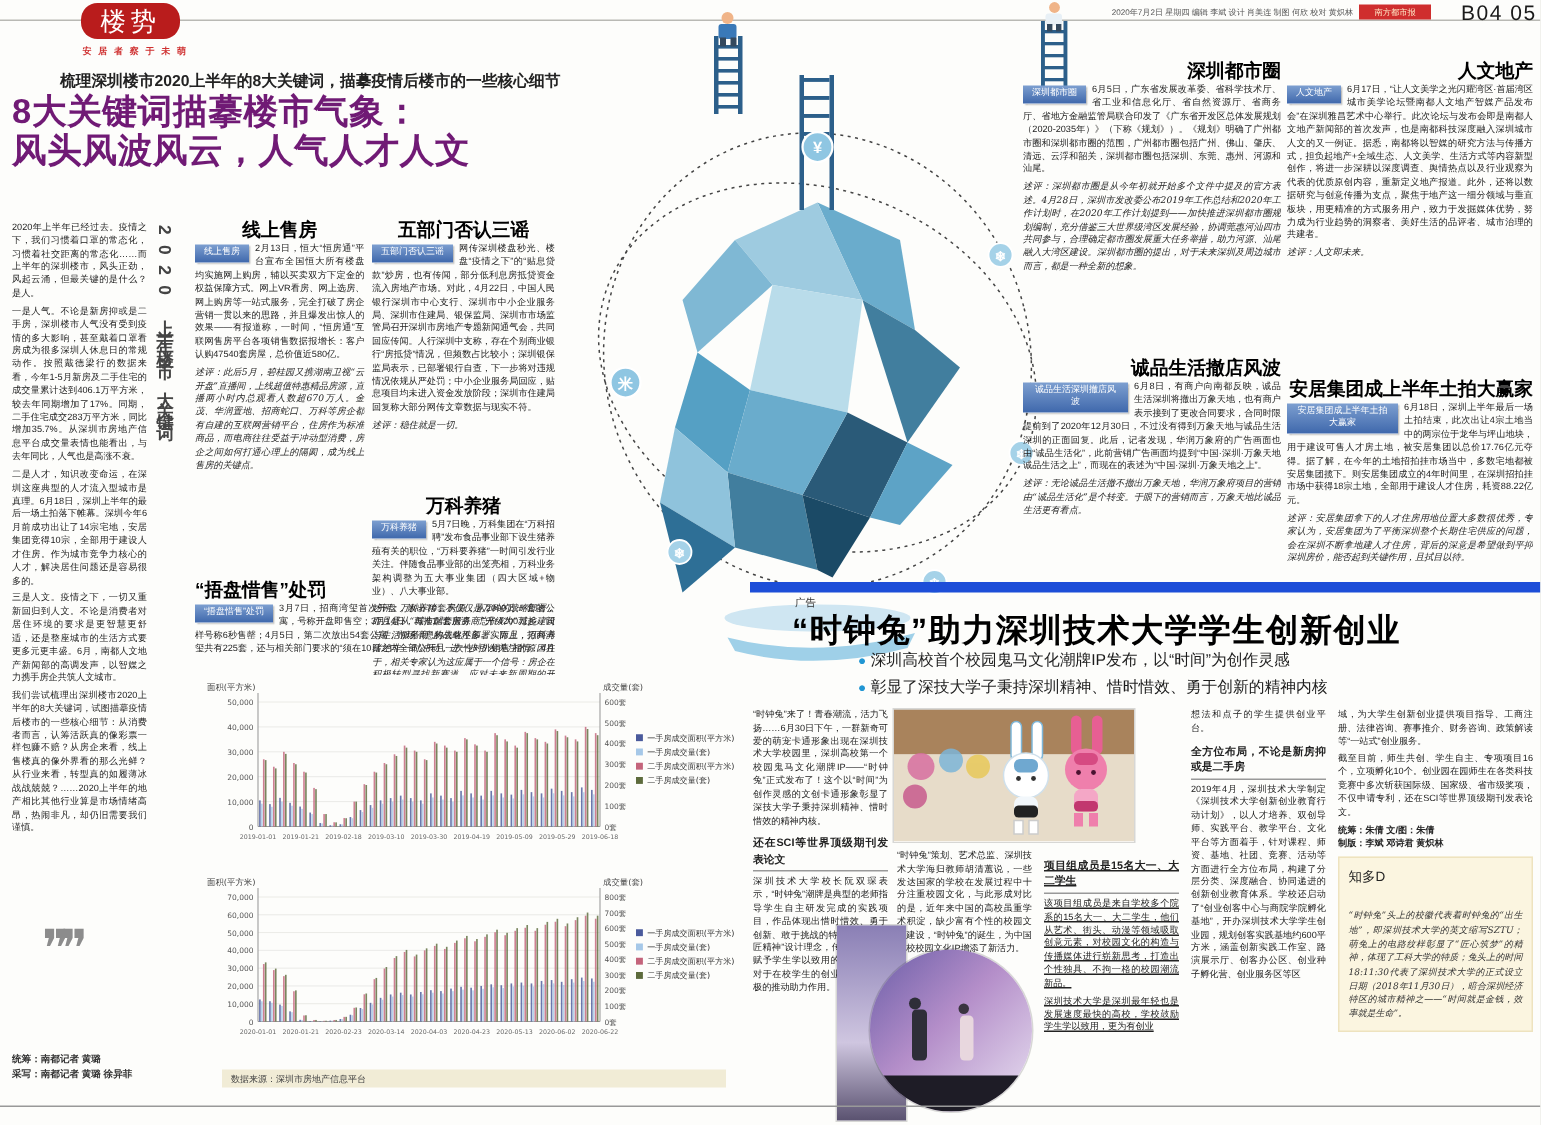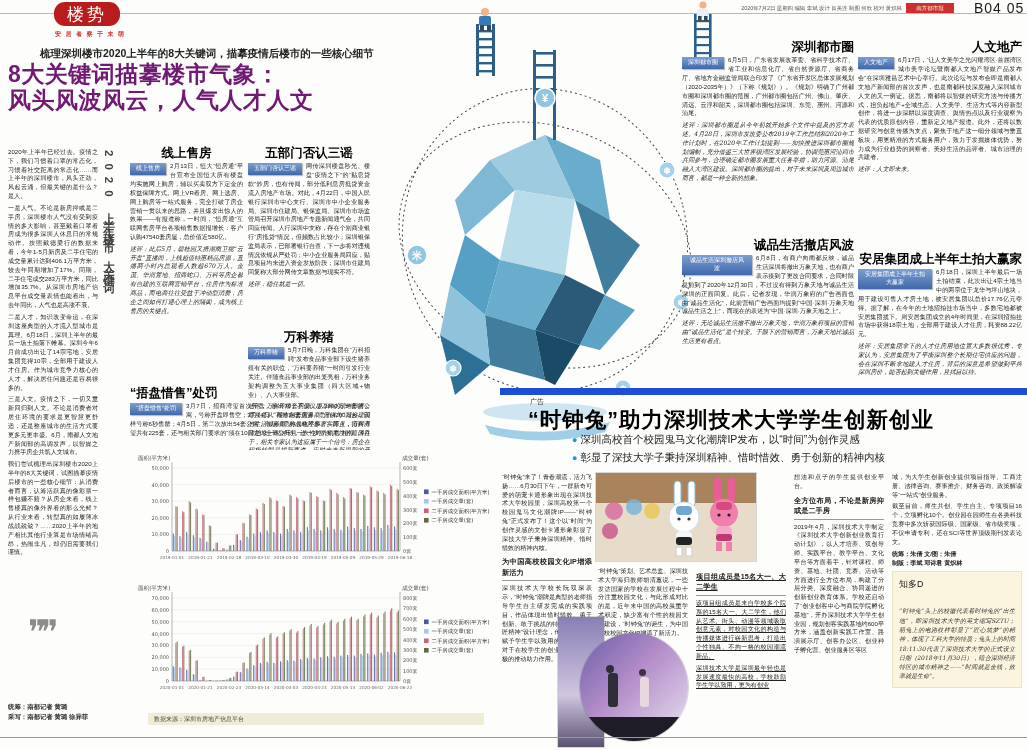--- a/index.html
+++ b/index.html
@@ -629,21 +629,21 @@
           <circle cx="133" cy="42" r="1.6" fill="#4a1230"></circle>
         <rect x="120" y="53" width="16" height="15" rx="5" fill="#f4a7c6"></rect>
           <rect x="120" y="61" width="16" height="7" rx="3" fill="#c2376f"></rect>
         <rect x="120" y="69" width="6" height="9" fill="#ef7fac"></rect>
           <rect x="130" y="69" width="6" height="9" fill="#ef7fac"></rect>
       </g>
     </svg>
 
     <div class="abs bodytxt" style="left:2px;top:78px;width:90px;height:262px;overflow:hidden;">
       <p>“时钟兔”来了！青春潮流，活力飞扬……6月30日下午，一群新奇可爱的萌宠卡通形象出现在深圳技术大学校园里，深圳高校第一个校园鬼马文化潮牌IP——“时钟兔”正式发布了！这个以“时间”为创作灵感的文创卡通形象彰显了深技大学子秉持深圳精神、惜时惜效的精神内核。</p>
-      <div class="ad-sub">为中国高校校园文化IP增添新活力</div>
+      <div class="ad-sub">还在SCI等世界顶级期刊发表论文</div>
       <p>深圳技术大学校长阮双琛表示，“时钟兔”潮牌是典型的老师指导学生自主研发完成的实践项目，作品体现出惜时惜效、勇于创新、敢于挑战的特质，彰显“工匠精神”设计理念，传递了深技大赋予学生学以致用的办校追求，对于在校学生的创业就业也有积极的推动助力作用。</p>
     </div>
     <div class="abs bodytxt" style="left:98px;top:172px;width:90px;height:168px;overflow:hidden;">
       <p>“时钟兔”策划、艺术总监、深圳技术大学海归教师胡清蕙说，一些发达国家的学校在发展过程中十分注重校园文化，与此形成对比的是，近年来中国的高校虽重学术积淀，缺少富有个性的校园文化建设，“时钟兔”的诞生，为中国高校校园文化IP增添了新活力。</p>
     </div>
     <div class="abs bodytxt" style="left:196px;top:172px;width:90px;height:168px;overflow:hidden;text-decoration:underline;">
       <div class="ad-sub">项目组成员是15名大一、大二学生</div>
       <p>该项目组成员是来自学校多个院系的15名大一、大二学生，他们从艺术、街头、动漫等领域吸取创意元素，对校园文化的构造与传播媒体进行崭新思考，打造出个性独具、不拘一格的校园潮流新品。</p>
       <p>深圳技术大学是深圳最年轻也是发展速度最快的高校，学校鼓励学生学以致用，更为有创业</p>
     </div>

